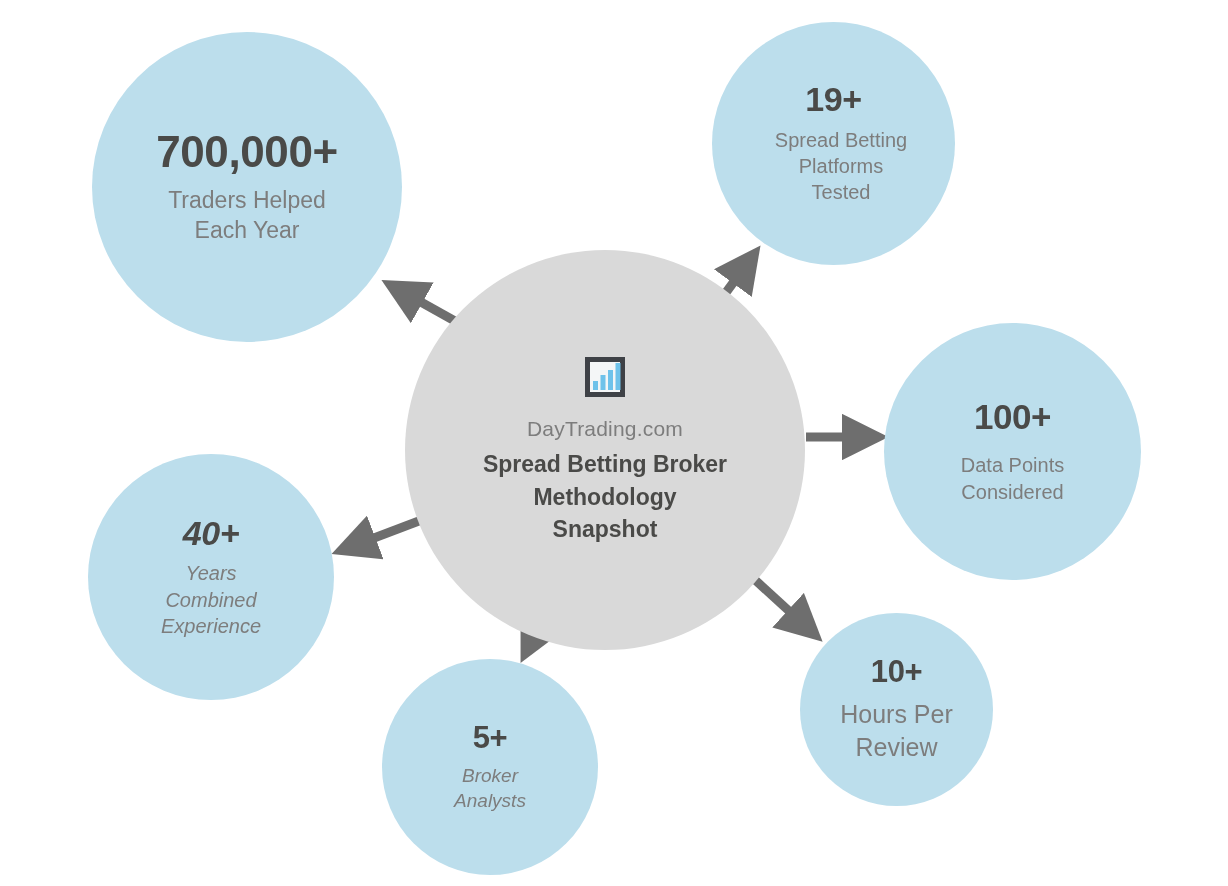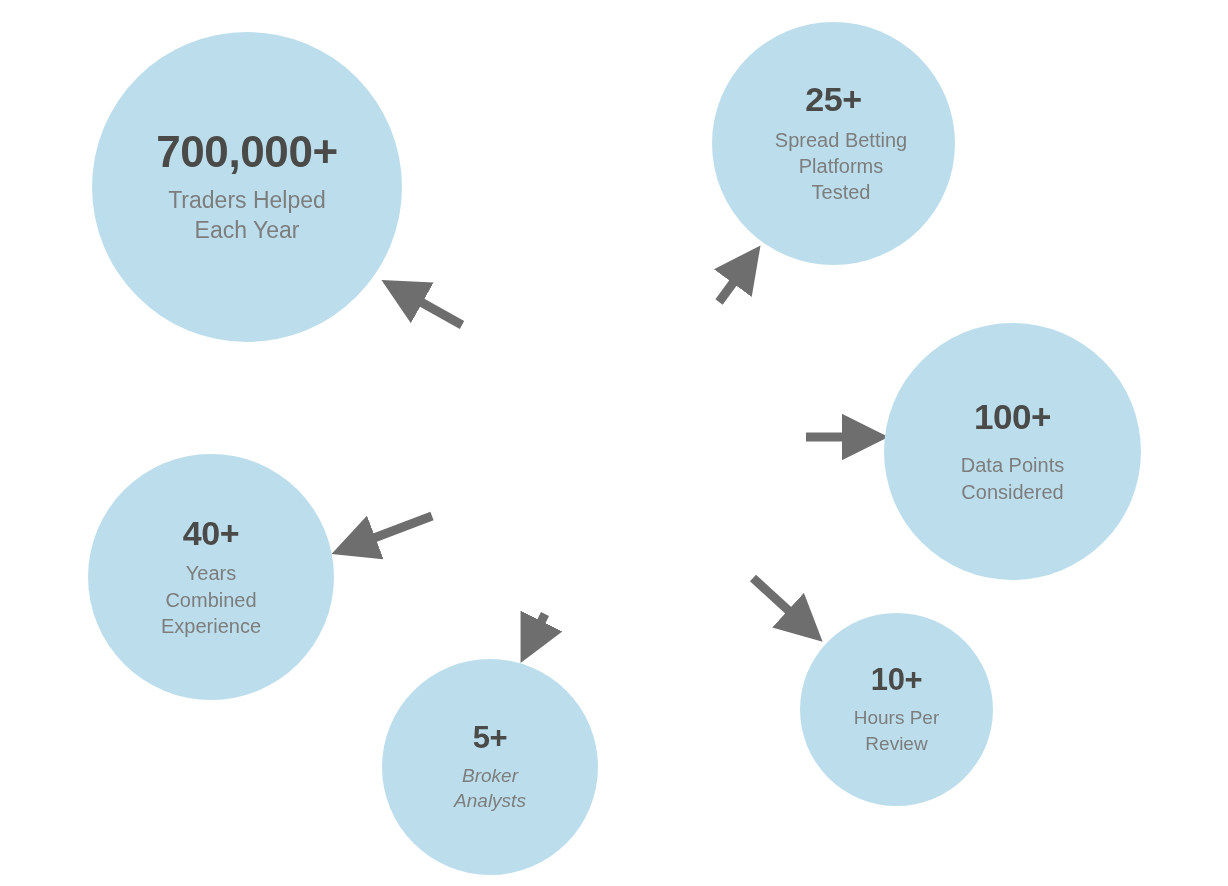--- a/index.html
+++ b/index.html
@@ -95,27 +95,27 @@
   .b-platforms { left: 712px; top: 22px; width: 243px; height: 243px; }
   .b-platforms .bubble-value { font-size: 34px; }
   .b-platforms .bubble-label { font-size: 20px; margin-left: 15px; }
 
   .b-datapoints { left: 884px; top: 323px; width: 257px; height: 257px; gap: 8px; }
   .b-datapoints .bubble-value { font-size: 35px; }
   .b-datapoints .bubble-label { font-size: 20px; }
 
   .b-hours { left: 800px; top: 613px; width: 193px; height: 193px; }
   .b-hours .bubble-value { font-size: 31px; }
-  .b-hours .bubble-label { font-size: 19px; }
+  .b-hours .bubble-label { font-size: 25px; }
 
   .b-analysts { left: 382px; top: 659px; width: 216px; height: 216px; }
   .b-analysts .bubble-value { font-size: 31px; }
   .b-analysts .bubble-label { font-size: 19px; font-style: italic; }
 
-  .b-experience { left: 88px; top: 454px; width: 246px; height: 246px; }
+  .b-experience { left: 88px; top: 454px; width: 246px; height: 246px; font-style: italic; }
   .b-experience .bubble-value { font-size: 34px; }
   .b-experience .bubble-label { font-size: 20px; }
 
   .hub-main { left: 405px; top: 250px; width: 400px; height: 400px; }
 </style>
 </head>
 <body>
 
 <div id="stage">
 
@@ -128,28 +128,40 @@
     <g stroke="#6e6e6e" stroke-width="9" fill="none" marker-end="url(#ah)">
       <line x1="462" y1="325" x2="394" y2="287"></line>
       <line x1="719" y1="302" x2="752" y2="257"></line>
       <line x1="806" y1="437" x2="874" y2="437"></line>
       <line x1="753" y1="578" x2="812" y2="632"></line>
       <line x1="545" y1="614" x2="527" y2="650"></line>
       <line x1="432" y1="516" x2="345" y2="549"></line>
     </g>
   </svg>
 
+  <div class="hub hub-main">
+    <svg class="hub-icon" viewBox="0 0 46 46">
+      <rect x="3" y="3" width="40" height="40" rx="2" fill="#f4f6f7"></rect>
+      <path d="M3,3 h40 v40 h-40 z M8,8 h30 v30 h-30 z" fill="#3e4146" fill-rule="evenodd"></path>
+      <rect x="11" y="27" width="5" height="9" fill="#6fc2ea"></rect>
+      <rect x="18.5" y="21" width="5" height="15" fill="#6fc2ea"></rect>
+      <rect x="26" y="16" width="5" height="20" fill="#6fc2ea"></rect>
+      <rect x="33.5" y="9" width="5" height="27" fill="#6fc2ea"></rect>
+    </svg>
+    <div class="hub-brand">DayTrading.com</div>
+    <div class="hub-title">Spread Betting Broker<br>Methodology<br>Snapshot</div>
+  </div>
 
   <div class="bubble b-traders">
     <div class="bubble-value">700,000+</div>
     <div class="bubble-label">Traders Helped<br>Each Year</div>
   </div>
 
   <div class="bubble b-platforms">
-    <div class="bubble-value">25+</div>
+    <div class="bubble-value">19+</div>
     <div class="bubble-label">Spread Betting<br>Platforms<br>Tested</div>
   </div>
 
   <div class="bubble b-datapoints">
     <div class="bubble-value">100+</div>
     <div class="bubble-label">Data Points<br>Considered</div>
   </div>
 
   <div class="bubble b-hours">
     <div class="bubble-value">10+</div>

